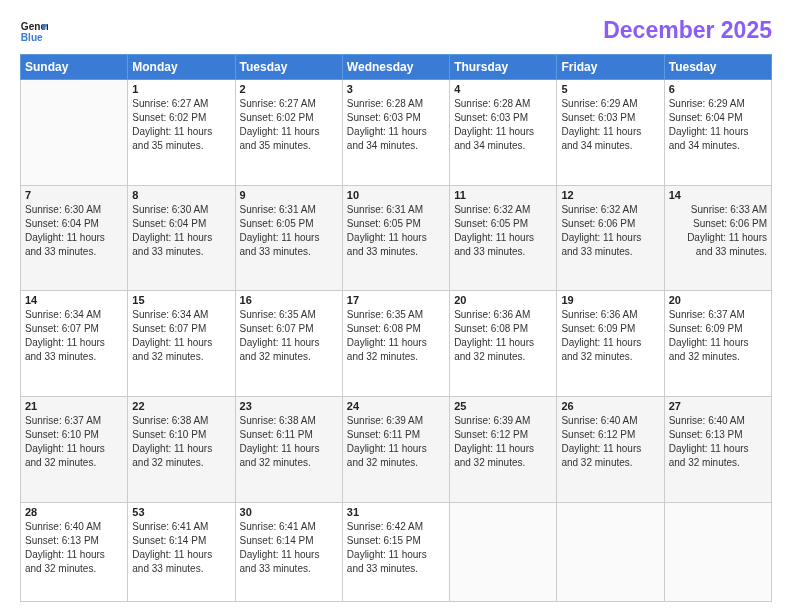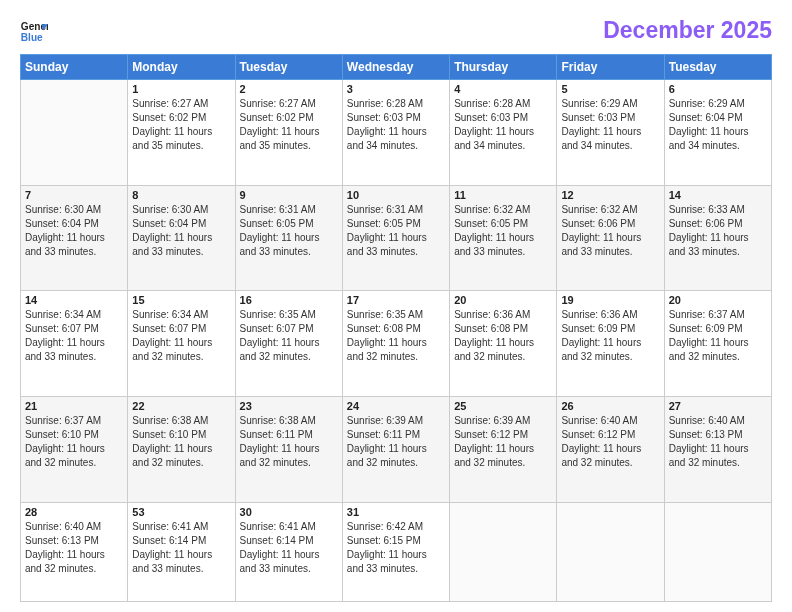--- a/index.html
+++ b/index.html
@@ -205,21 +205,21 @@
           </td>
           <td>
             <span class="day-num">12</span>
             <div class="cell-text" style="white-space: pre-line;">Sunrise: 6:32 AM
 Sunset: 6:06 PM
 Daylight: 11 hours
 and 33 minutes.</div>
           </td>
           <td>
             <span class="day-num">14</span>
-            <div class="cell-text" style="white-space: pre-line;">Sunrise: 6:33 AM
+            <div class="cell-text" style="white-space: pre-line; text-align: right;">Sunrise: 6:33 AM
 Sunset: 6:06 PM
 Daylight: 11 hours
 and 33 minutes.</div>
           </td>
         </tr>
         <tr>
           <td>
             <span class="day-num">14</span>
             <div class="cell-text" style="white-space: pre-line;">Sunrise: 6:34 AM
 Sunset: 6:07 PM

